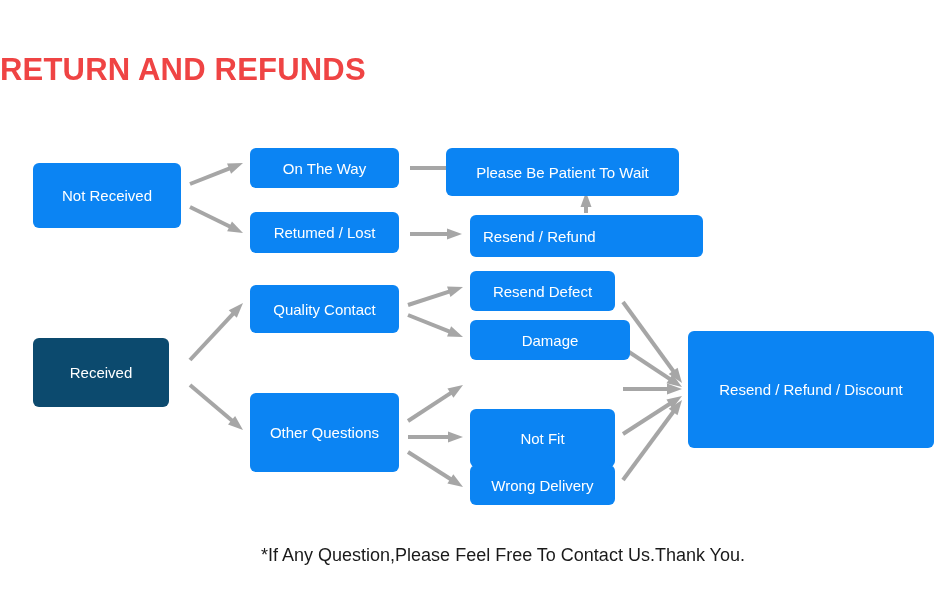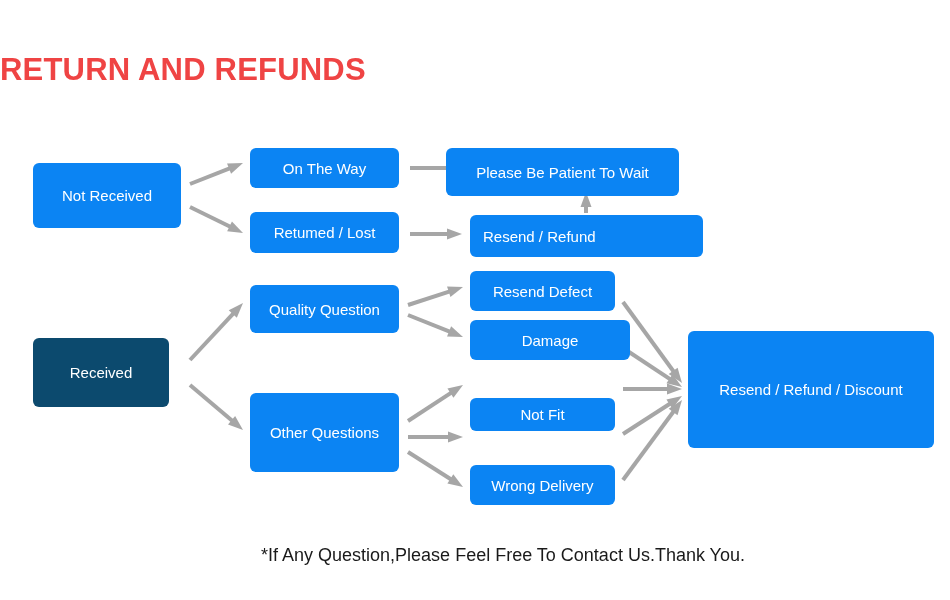--- a/index.html
+++ b/index.html
@@ -148,32 +148,32 @@
   <div class="node center" style="left: 446px; top: 148px; width: 233px; height: 48px; background: rgb(11, 132, 243);">
     <span>Please Be Patient To Wait</span>
   </div>
   <div class="node left" style="left: 470px; top: 215px; width: 233px; height: 42px; background: rgb(11, 132, 243);">
     <span>Resend / Refund</span>
   </div>
   <div class="node center" style="left: 33px; top: 338px; width: 136px; height: 69px; background: #0c4a6e;">
     <span>Received</span>
   </div>
   <div class="node center" style="left: 250px; top: 285px; width: 149px; height: 48px; background: rgb(11, 132, 243);">
-    <span>Quality Question</span>
+    <span>Quality Contact</span>
   </div>
   <div class="node center" style="left: 250px; top: 393px; width: 149px; height: 79px; background: rgb(11, 132, 243);">
     <span>Other Questions</span>
   </div>
   <div class="node center" style="left: 470px; top: 271px; width: 145px; height: 40px; background: rgb(11, 132, 243);">
     <span>Resend Defect</span>
   </div>
   <div class="node center" style="left: 470px; top: 320px; width: 160px; height: 40px; background: rgb(11, 132, 243);">
     <span>Damage</span>
   </div>
-  <div class="node center" style="left: 470px; top: 398px; width: 145px; height: 33px; background: rgb(11, 132, 243);">
+  <div class="node center" style="left: 470px; top: 409px; width: 145px; height: 58px; background: rgb(11, 132, 243);">
     <span>Not Fit</span>
   </div>
   <div class="node center" style="left: 470px; top: 465px; width: 145px; height: 40px; background: rgb(11, 132, 243);">
     <span>Wrong Delivery</span>
   </div>
   <div class="node center" style="left: 688px; top: 331px; width: 246px; height: 117px; background: rgb(11, 132, 243);">
     <span>Resend / Refund / Discount</span>
   </div>
 
   <div id="footer">*If Any Question,Please Feel Free To Contact Us.Thank You.</div>

